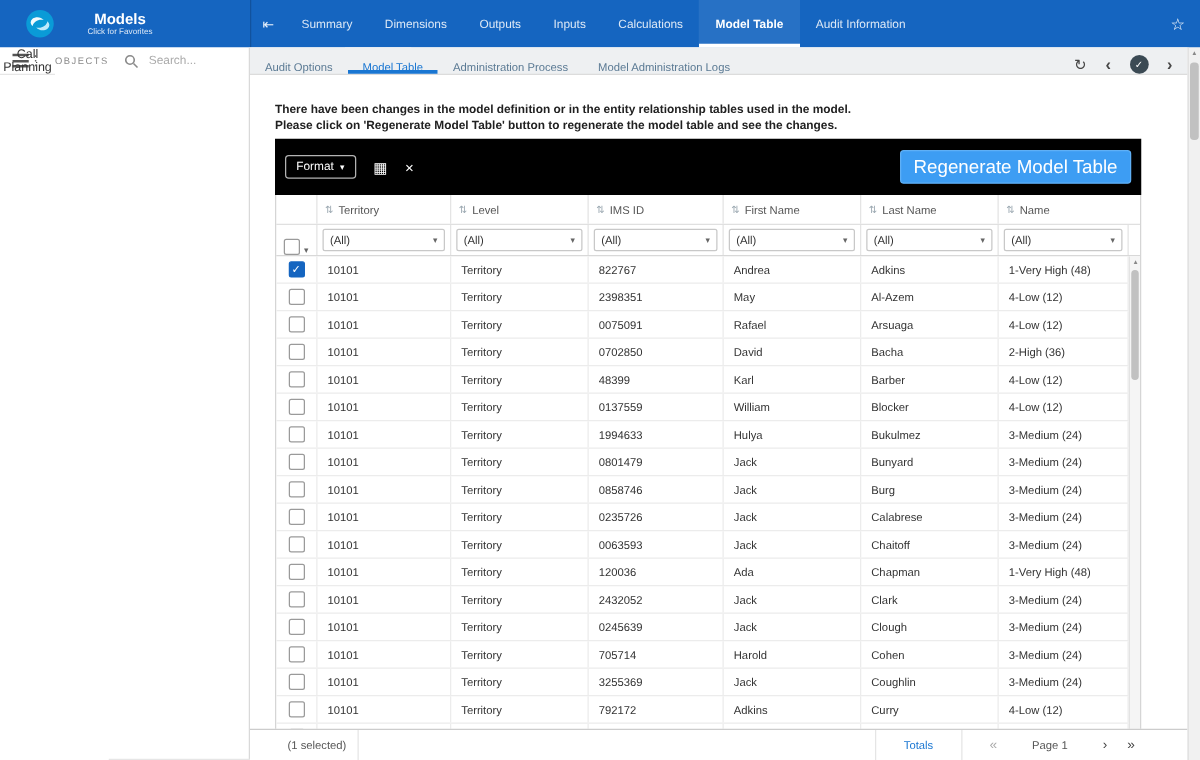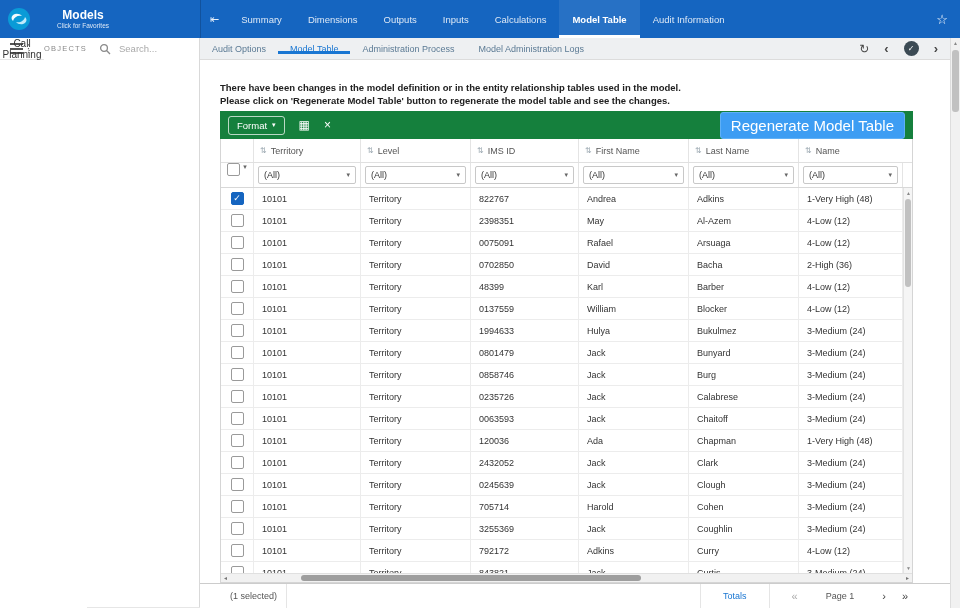--- a/index.html
+++ b/index.html
@@ -2,21 +2,21 @@
 <html><head>
 <meta charset="utf-8">
 <style>
   * { margin:0; padding:0; box-sizing:border-box; }
   html,body { width:960px; height:608px; overflow:hidden; background:#fff;
     font-family:"Liberation Sans", sans-serif; }
   .app { width:960px; height:608px; display:flex; flex-direction:column; }
 
   
   .topbar { height:38px; background:#1565c0; color:#fff; display:flex; align-items:stretch; flex:0 0 38px; }
-  .brand { width:200px; display:flex; align-items:center; padding-left:7px; }
+  .brand { width:200px; display:flex; align-items:center; padding-left:20px; }
   .logo { width:24px; height:24px; flex:0 0 24px; }
   .brand-text { margin-left:26px; text-align:center; }
   .brand-title { font-size:12px; font-weight:bold; line-height:13px; }
   .brand-sub { font-size:6.5px; opacity:.85; line-height:8px; }
   .topbar-divider { width:1px; background:rgba(0,0,0,.18); }
   .collapse-ic { display:flex; align-items:center; padding:0 9px; font-size:11px; color:#e8f1fb; }
   .top-tabs { display:flex; align-items:stretch; }
   .top-tab { display:flex; align-items:center; padding:0 13px; font-size:9.5px; color:rgba(255,255,255,.85); cursor:default; }
   .top-tab.active { color:#fff; font-weight:bold; background:rgba(255,255,255,.08); box-shadow:inset 0 -3px 0 #fff; }
   .star-ic { margin-left:auto; display:flex; align-items:center; padding-right:12px; font-size:13px; color:#fff; }
@@ -34,49 +34,49 @@
   .objects-label { text-align:center; font-size:7.5px; letter-spacing:1.2px; color:#8a8a8a; padding:6px 0 3px; }
   .search-row { display:flex; align-items:flex-start; gap:8px; padding:5px 12px 8px; border-bottom:1px solid #e6e6e6; }
   .search-input { border:none; outline:none; font-size:9.5px; color:#333; width:145px; font-family:inherit; background:transparent; }
   .search-input::placeholder { color:#aaa; }
   .side-item { padding:8px 8px; font-size:9.5px; color:#222; }
   .side-item.selected { background:#ececec; }
 
   
   .main { flex:1; display:flex; flex-direction:column; position:relative; background:#fff; min-width:0; }
 
-  .subtabs { height:22px; flex:0 0 22px; background:#eef0f2; border-bottom:1px solid #dcdcdc; display:flex; align-items:center; }
+  .subtabs { height:22px; flex:0 0 22px; background:#eef0f2; border-bottom:1px solid #dcdcdc; display:flex; align-items:flex-end; }
   .subtab { display:flex; align-items:center; padding:0 12px; font-size:9px; color:#5b7a94; }
   .subtab.active { color:#1976d2; box-shadow:inset 0 -3px 0 #1976d2; }
   .subtab-actions { margin-left:auto; display:flex; align-items:center; gap:15px; padding-right:12px; }
   .act-ic { font-size:12px; color:#474747; line-height:1; }
   .chev { font-size:13px; color:#474747; font-weight:bold; line-height:1; }
   .check-circle { width:15px; height:15px; border-radius:50%; background:#3b4a54; color:#fff; font-size:8px; display:flex; align-items:center; justify-content:center; }
 
   .content { flex:1; position:relative; min-height:0; }
   .warning { padding:21px 0 4px 20px; font-size:9.5px; font-weight:bold; color:#212121; line-height:13px; }
 
   .grid-panel { margin-left:20px; width:693px; }
-  .grid-toolbar { height:28px; background:#15803d; display:flex; align-items:center; gap:14px; padding:0 8px; }
+  .grid-toolbar { height:45px; background:#000000; display:flex; align-items:center; gap:14px; padding:0 8px; }
   .format-btn { display:flex; align-items:center; gap:5px; border:1px solid rgba(255,255,255,.7); border-radius:3px; color:#fff; font-size:9.5px; padding:3px 8px; background:transparent; font-family:inherit; }
   .format-caret { font-size:7px; }
   .tb-ic { color:#fff; font-size:12px; line-height:1; }
   .regen-btn { margin-left:auto; background:#3d9df3; border:1px solid #5fb0f6; color:#fff; font-size:15px; border-radius:3px; padding:4px 10px; font-family:inherit; }
 
   .grid-table { position:relative; border:1px solid #d5d5d5; border-top:none; background:#fff; }
   .thead { display:flex; height:24px; border-bottom:1px solid #e0e0e0; }
   .hcell { display:flex; align-items:center; gap:4px; padding:0 6px; border-right:1px solid #e4e4e4; font-size:9px; color:#555; }
   .sort { color:#9aa7b0; font-size:8px; }
   .w-cb { width:33px; flex:0 0 33px; justify-content:center; }
   .w0 { width:107px; flex:0 0 107px; } .w1 { width:110px; flex:0 0 110px; }
   .w2 { width:108px; flex:0 0 108px; } .w3 { width:110px; flex:0 0 110px; }
   .w4 { width:110px; flex:0 0 110px; } .w5 { flex:1 1 auto; border-right:none; }
 
   .frow { display:flex; height:25px; border-bottom:1px solid #d8d8d8; padding-right:9px; }
-  .fcell { display:flex; align-items:flex-start; padding:3px 4px; border-right:1px solid #e4e4e4; }
+  .fcell { display:flex; align-items:flex-end; padding:3px 4px; border-right:1px solid #e4e4e4; }
   .fcell.cbf { justify-content:center; gap:3px; padding:0; }
   .fselect { flex:1; height:18px; border:1px solid #c8c8c8; border-radius:2px; background:#fff; display:flex; align-items:center; justify-content:space-between; padding:0 5px; font-size:9px; color:#333; }
   .fcaret { font-size:7px; color:#666; }
 
   .rows-viewport { height:385px; overflow:hidden; position:relative; }
   .trow { display:flex; height:22px; border-bottom:1px solid #ececec; width:682px; }
   .cell { display:flex; align-items:center; padding:0 8px; font-size:9px; color:#333; border-right:1px solid #ececec; white-space:nowrap; overflow:hidden; }
   .cell.cb-cell { justify-content:center; padding:0; }
   .cb { width:13px; height:13px; border:1px solid #9a9a9a; border-radius:2px; background:#fff; display:inline-flex; align-items:center; justify-content:center; font-size:9px; color:#fff; line-height:1; }
   .cb.checked { background:#1565c0; border-color:#1565c0; }

